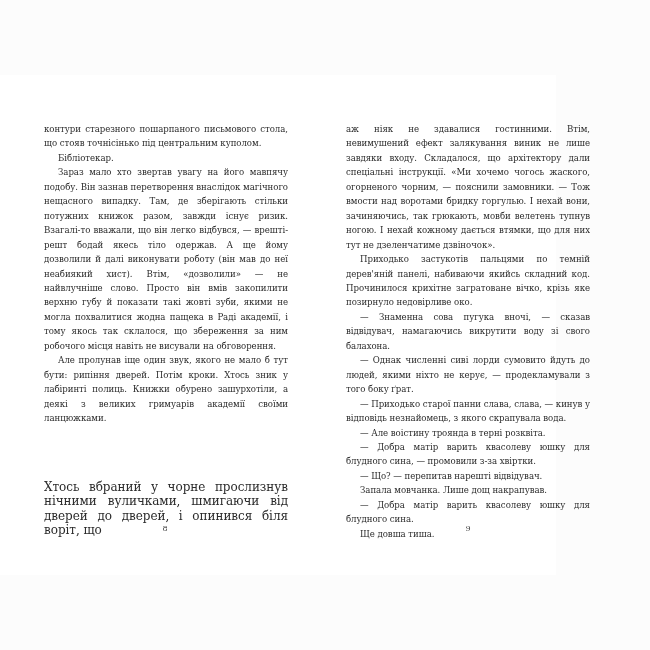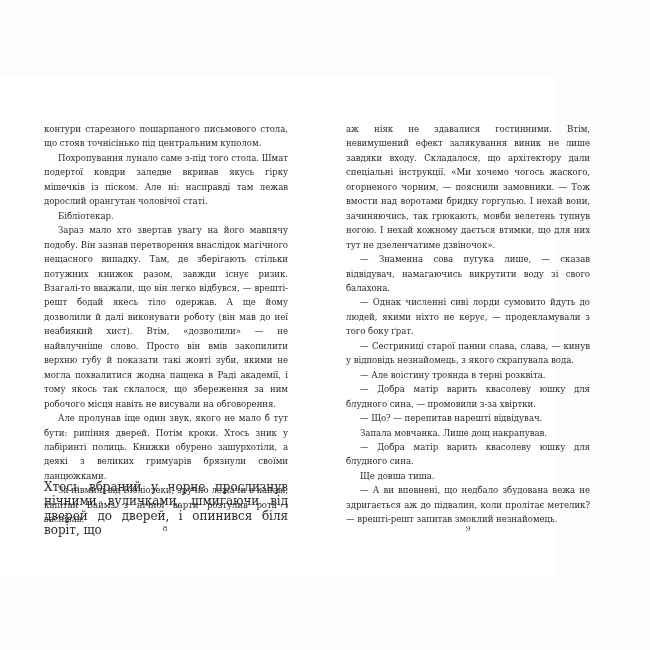--- a/index.html
+++ b/index.html
@@ -64,42 +64,40 @@
     .page.right .page-number { left: 150px; }
   </style>
 </head>
 <body>
 
 <div class="spread">
 
   <div class="page left">
     <div class="text-col">
       <p class="cont">контури старезного пошарпаного письмового стола, що стояв точнісінько під центральним куполом.</p>
-      <p>Похропування лунало саме з-під того стола. Шмат подертої ковдри заледве вкривав якусь гірку мішечків із піском. Але ні: насправді там лежав дорослий орангутан чоловічої статі.</p>
       <p>Бібліотекар.</p>
       <p>Зараз мало хто звертав увагу на його мавпячу подобу. Він зазнав перетворення внаслідок магічного нещасного випадку. Там, де зберігають стільки потужних книжок разом, завжди існує ризик. Взагалі-то вважали, що він легко відбувся, — врешті-решт бодай якесь тіло одержав. А ще йому дозволили й далі виконувати роботу (він мав до неї неабиякий хист). Втім, «дозволили» — не найвлучніше слово. Просто він вмів закопилити верхню губу й показати такі жовті зуби, якими не могла похвалитися жодна пащека в Раді академії, і тому якось так склалося, що збереження за ним робочого місця навіть не висували на обговорення.</p>
-      <p>Але пролунав іще один звук, якого не мало б тут бути: рипіння дверей. Потім кроки. Хтось зник у лабіринті полиць. Книжки обурено зашурхотіли, а деякі з великих гримуарів брязнули своїми ланцюжками.</p>
-      <p>За півмилі від Бібліотеки, зручно лежачи в канаві, капітан Ваймз з нічної варти розтулив рота і заспівав.</p>
+      <p>Але пролунав іще один звук, якого не мало б тут бути: рипіння дверей. Потім кроки. Хтось зник у лабіринті полиць. Книжки обурено зашурхотіли, а деякі з великих гримуарів академії своїми ланцюжками.</p>
     </div>
     <div class="section-break">
       <p>Хтось вбраний у чорне прослизнув нічними вуличками, шмигаючи від дверей до дверей, і опинився біля воріт, що</p>
     </div>
     <div class="page-number">8</div>
   </div>
 
   <div class="page right">
     <div class="text-col">
       <p class="cont">аж ніяк не здавалися гостинними. Втім, невимушений ефект залякування виник не лише завдяки входу. Складалося, що архітектору дали спеціальні інструкції. «Ми хочемо чогось жаского, огорненого чорним, — пояснили замовники. — Тож вмости над воротами бридку горгулью. І нехай вони, зачиняючись, так грюкають, мовби велетень тупнув ногою. І нехай кожному дається втямки, що для них тут не дзеленчатиме дзвіночок».</p>
-      <p>— Знаменна сова пугука лише, — сказав відвідувач, намагаючись викрутити воду зі свого балахона.</p>
+      <p>Приходько застукотів пальцями по темній дерев'яній панелі, набиваючи якийсь складний код. Прочинилося крихітне загратоване вічко, крізь яке позирнуло недовірливе око.</p>
+      <p>— Знаменна сова пугука вночі, — сказав відвідувач, намагаючись викрутити воду зі свого балахона.</p>
       <p>— Однак численні сиві лорди сумовито йдуть до людей, якими ніхто не керує, — продекламували з того боку ґрат.</p>
-      <p>— Сестриниці старої панни слава, слава, — кинув у відповідь незнайомець, з якого скрапувала вода.</p>
+      <p>— Приходько старої панни слава, слава, — кинув у відповідь незнайомець, з якого скрапувала вода.</p>
       <p>— Але воістину троянда в терні розквіта.</p>
       <p>— Добра матір варить квасолеву юшку для блудного сина, — промовили з-за хвіртки.</p>
       <p>— Що? — перепитав нарешті відвідувач.</p>
       <p>Запала мовчанка. Лише дощ накрапував.</p>
       <p>— Добра матір варить квасолеву юшку для блудного сина.</p>
       <p>Ще довша тиша.</p>
-      <p>— А ви впевнені, що недбало збудована вежа не здригається аж до підвалин, коли пролітає метелик? — врешті-решт запитав змоклий незнайомець.</p>
     </div>
     <div class="page-number">9</div>
   </div>
 
 </div>
 
 </body></html>

